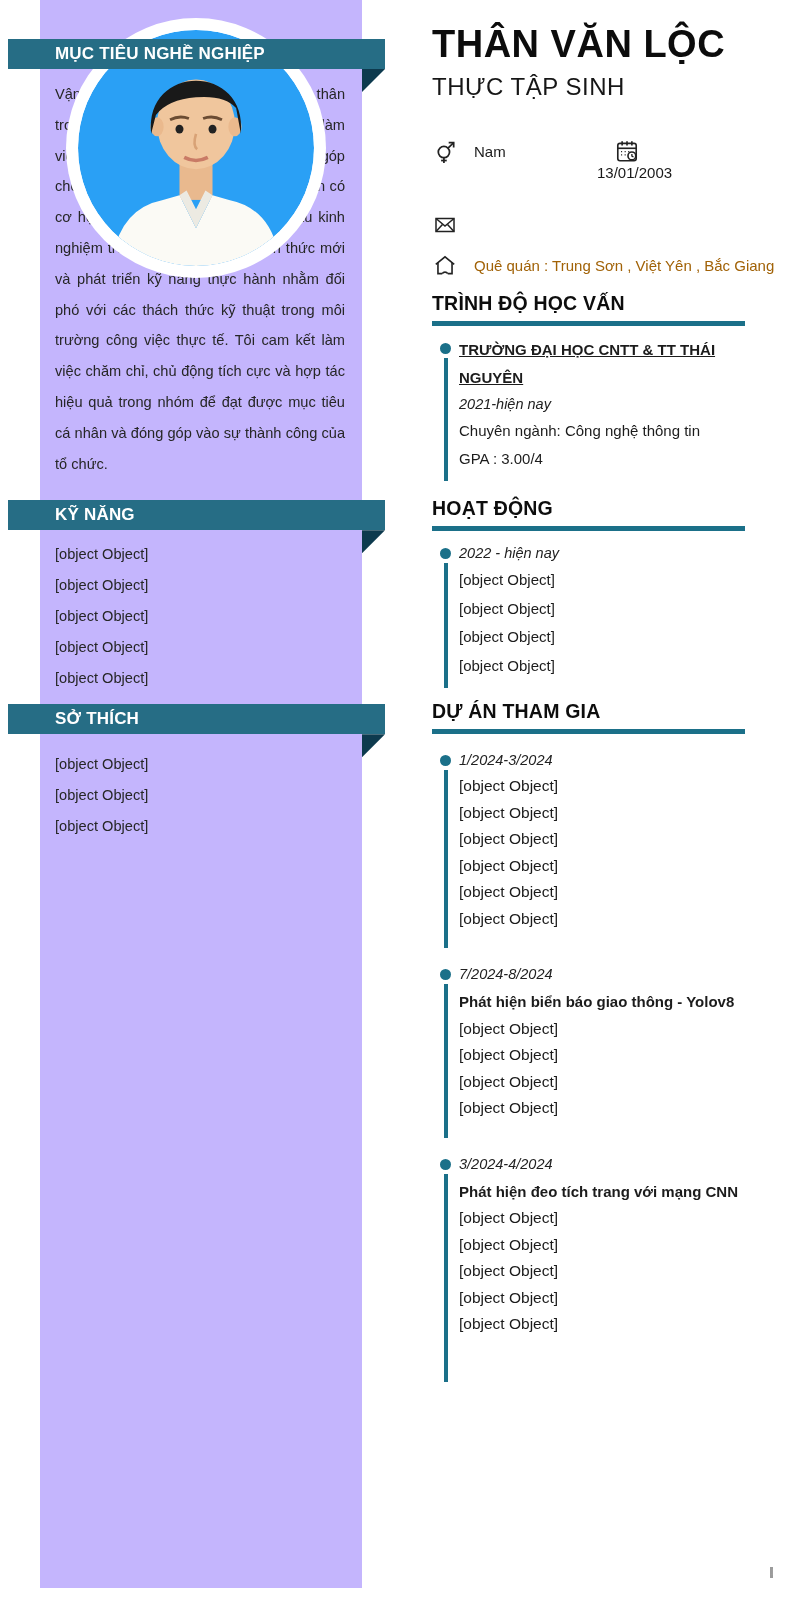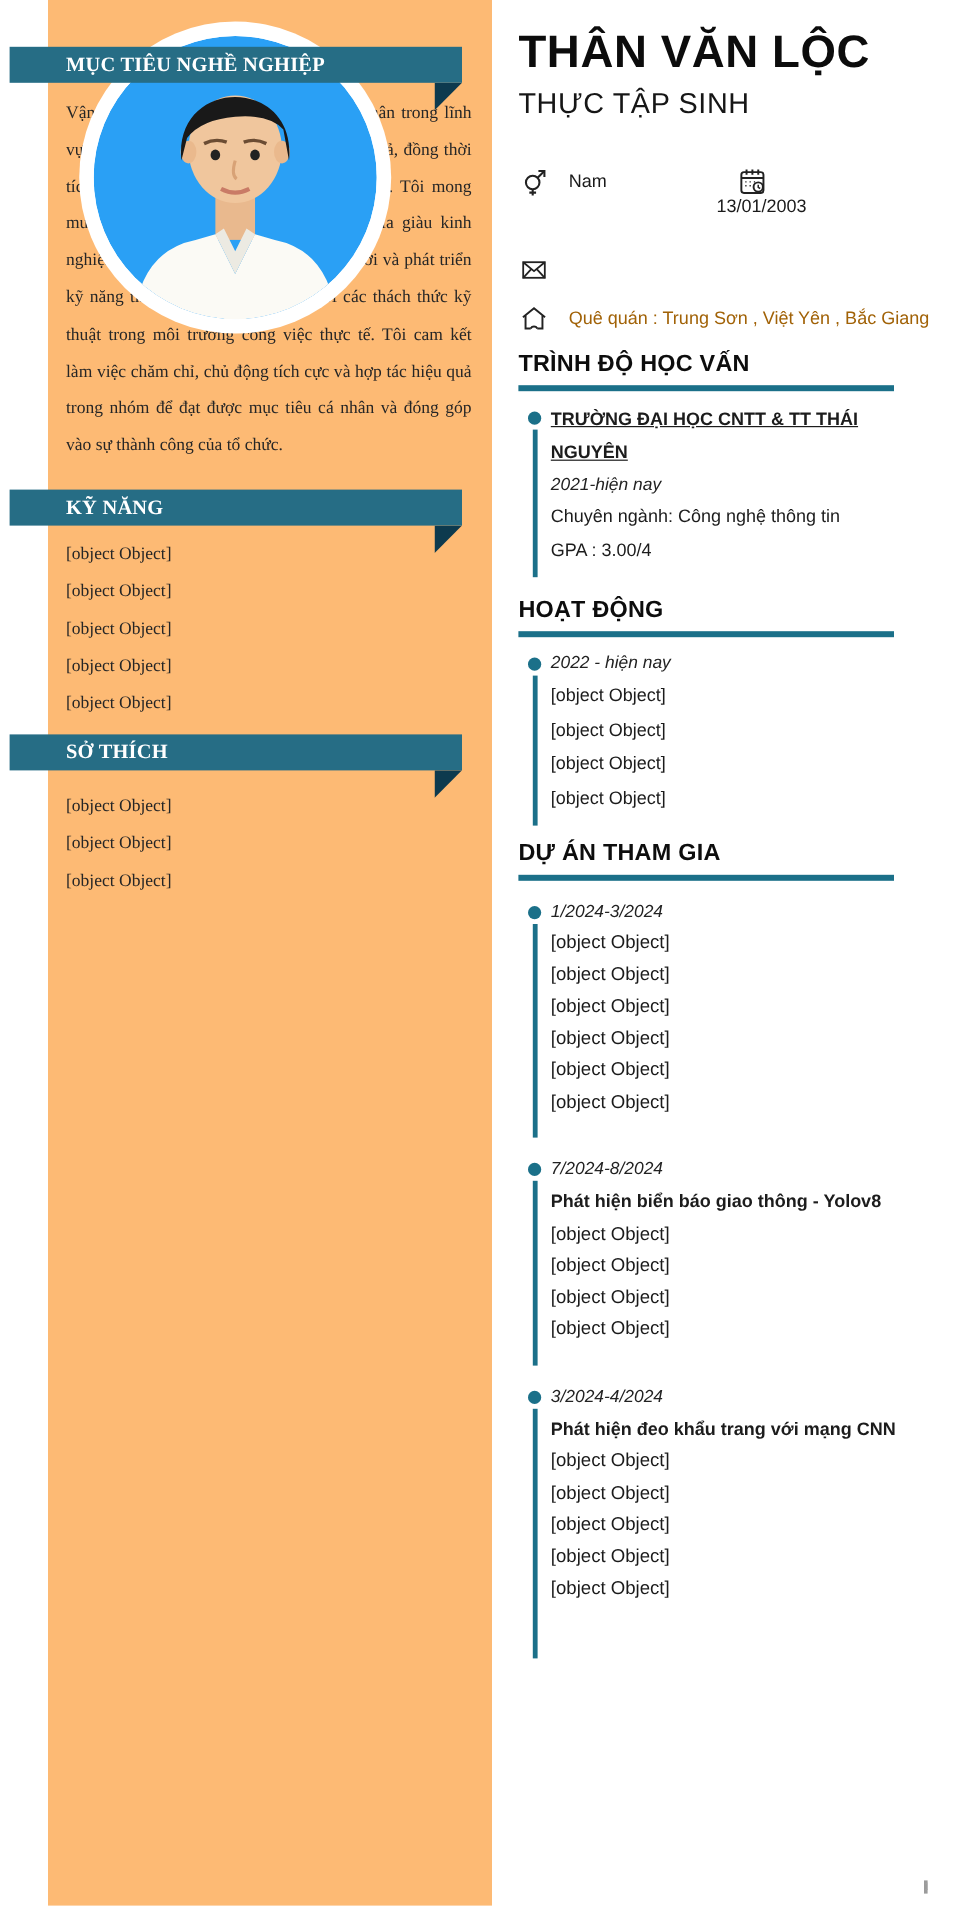--- a/index.html
+++ b/index.html
@@ -1,20 +1,20 @@
 <!DOCTYPE html>
 <html><head>
 <meta charset="utf-8">
 <style>
   html,body{margin:0;padding:0;width:795px;height:1610px;background:#ffffff;
     font-family:"Liberation Sans", sans-serif;color:#1c1c1c;overflow:hidden;}
   .page{position:relative;width:795px;height:1610px;background:#fff;}
 
   
-  .sidebar{position:absolute;left:40px;top:0;width:370px;height:1588px;background:#fdba74;font-family:Liberation Serif, serif;}
+  .sidebar{position:absolute;left:40px;top:0;width:322px;height:1588px;background:#c4b5fd;}
   .avatar-wrap{position:absolute;left:26px;top:18px;width:260px;height:260px;border-radius:50%;
     background:#ffffff;display:flex;align-items:center;justify-content:center;}
   .avatar{width:236px;height:236px;border-radius:50%;overflow:hidden;display:block;}
 
   .ribbon{position:relative;margin-left:-32px;width:330px;height:30px;background:#266d85;
     color:#fff;font-weight:bold;font-size:17px;line-height:30px;padding-left:47px;letter-spacing:.2px;}
   .ribbon .fold{position:absolute;right:0;top:30px;width:23px;height:23px;background:#0d3a4e;
     clip-path:polygon(0 0,100% 0,0 100%);}
   .rb1{margin-top:39px;}
   .rb2{margin-top:21px;}
@@ -259,21 +259,21 @@
               <div class="prj-line">[object Object]</div>
               <div class="prj-line">[object Object]</div>
               <div class="prj-line">[object Object]</div>
             </div>
           </div>
 
           <div class="entry">
             <span class="dot"></span>
             <span class="tline"></span>
             <div class="period">3/2024-4/2024</div>
-            <div class="prj-name">Phát hiện đeo khẩu trang với mạng CNN</div>
+            <div class="prj-name">Phát hiện đeo tích trang với mạng CNN</div>
             <div>
 
             <div class="prj-line">[object Object]</div>
               <div class="prj-line">[object Object]</div>
               <div class="prj-line">[object Object]</div>
               <div class="prj-line">[object Object]</div>
               <div class="prj-line">[object Object]</div>
             </div>
           </div>
         </div>

